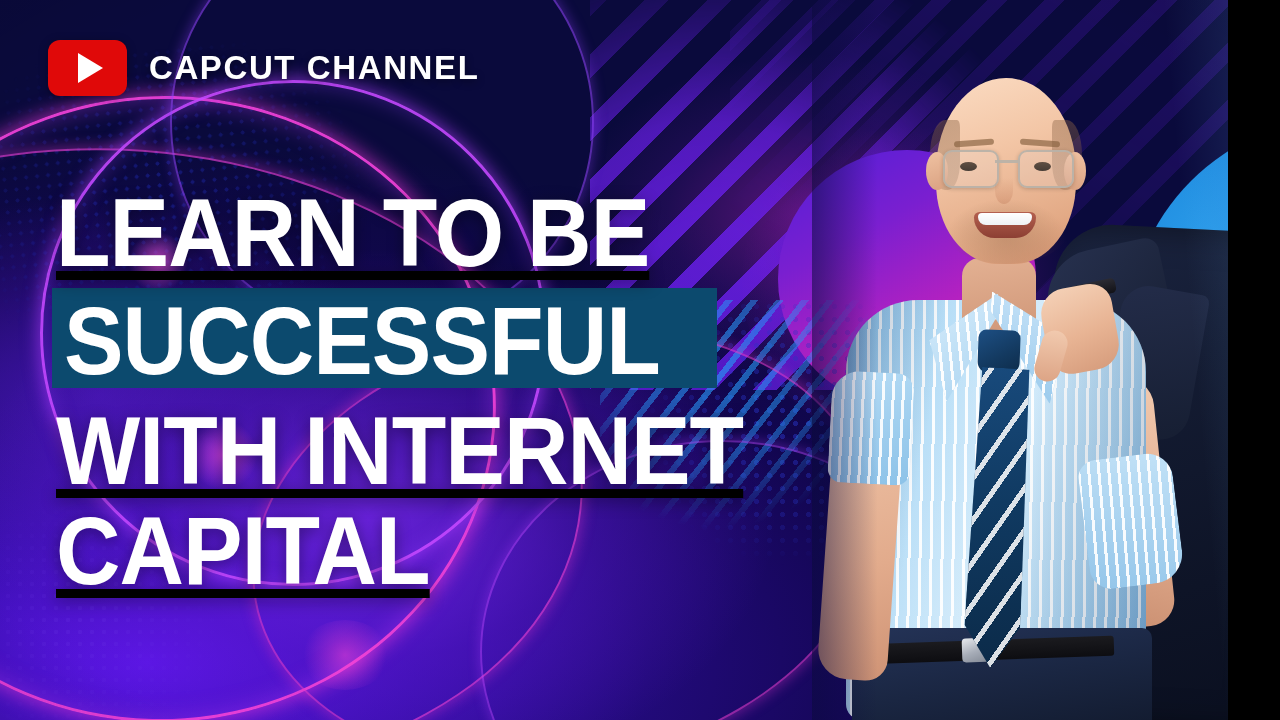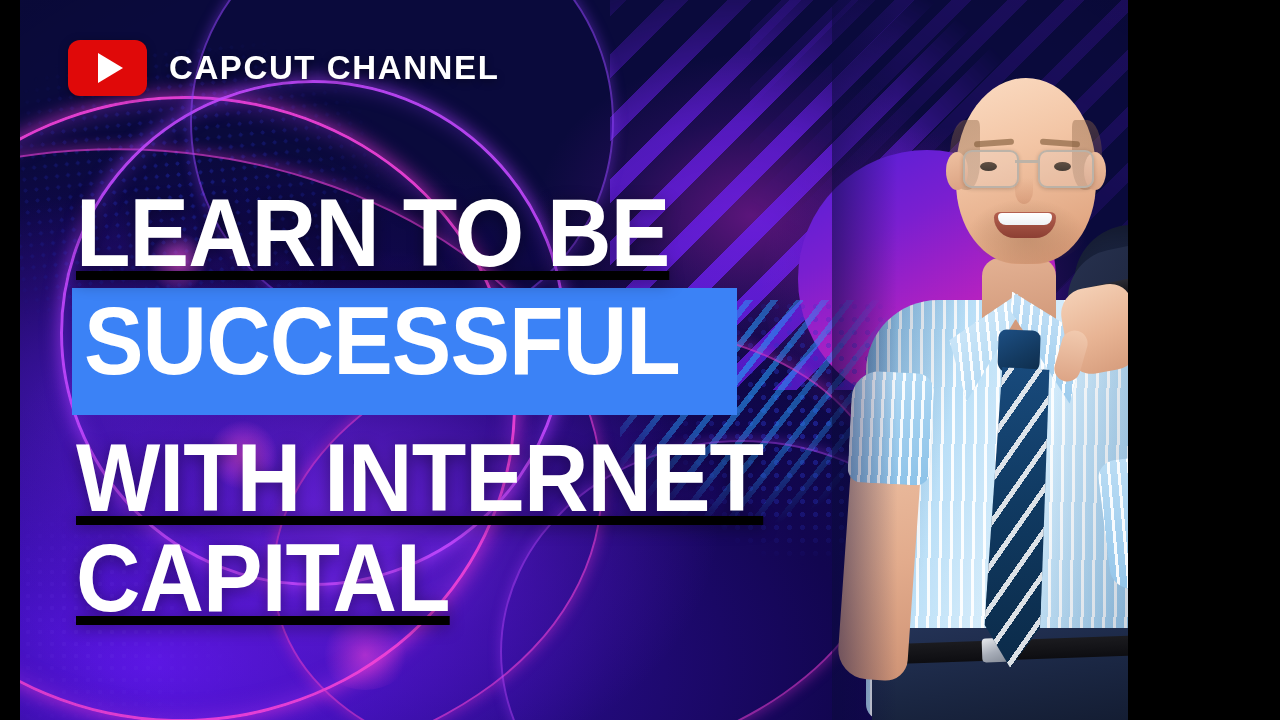--- a/index.html
+++ b/index.html
@@ -2,25 +2,24 @@
 <html><head>
 <meta charset="utf-8">
 <style>
   html,body{margin:0;padding:0;background:#000;}
   body{
     font-family:"Liberation Sans","DejaVu Sans",sans-serif;
     -webkit-font-smoothing:antialiased;
   }
   #stage{
     position:relative;
-    width:1108px;height:720px;
+    width:1228px;height:720px;
     overflow:hidden;
     background:#0a0a3c;
     isolation:isolate;
-    margin-left:20px;
   }
 
   
   .bg-layer{position:absolute;inset:0;pointer-events:none;}
 
   
   #bg-base{
     background:
       radial-gradient(120% 100% at 12% 92%, #5b16e8 0%, #3a0fb0 18%, #220a7a 34%, #120650 52%, #0a0a3c 72%),
       linear-gradient(135deg,#0d0a4a 0%,#0a0a3c 45%,#07062e 100%);
@@ -236,22 +235,22 @@
     letter-spacing:-1px;
     transform:scaleX(.93);
     transform-origin:left center;
     white-space:nowrap;
     text-shadow:0 3px 16px rgba(0,0,0,.4);
     margin:0;
   }
   #headline-line-1{margin-bottom:8px;}
   #headline-highlight-wrap{
     display:inline-block;
-    background:#3b82f6;
-    padding:6px 12px 27px 12px;
+    background:#0c4a6e;
+    padding:6px 12px 0 12px;
     margin:0 0 6px -4px;
   }
   #headline-line-2{
     margin:0;
     text-shadow:none;
   }
   #headline-line-3{margin-top:10px;margin-bottom:6px;}
   #headline-line-4{margin-top:0;}
 
   

